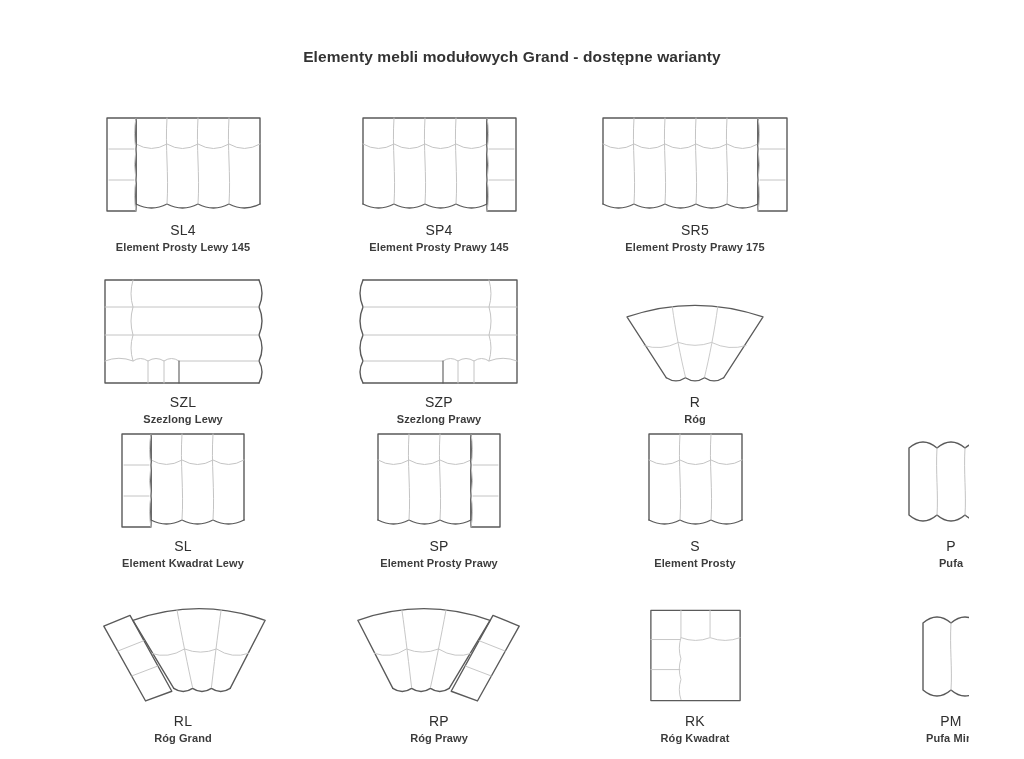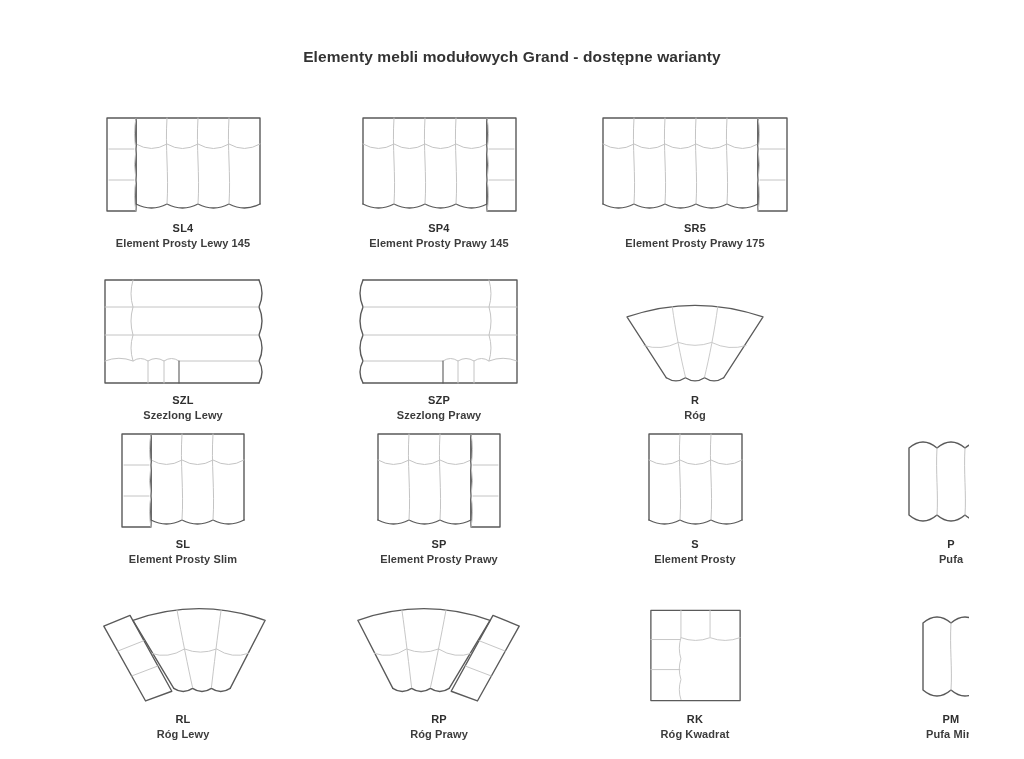--- a/index.html
+++ b/index.html
@@ -13,21 +13,21 @@
     font-size:15.5px; font-weight:600; color:#333; letter-spacing:0.1px;
   }
   .row { position:absolute; left:0; width:1024px; display:flex; }
   .row1 { top:112px; } .row2 { top:267px; } .row3 { top:428px; } .row4 { top:591px; }
   .cell { width:256px; display:flex; flex-direction:column; align-items:center; }
   .draw-box { display:flex; align-items:flex-end; justify-content:center; }
   .row1 .draw-box { height:101px; }
   .row2 .draw-box { height:118px; }
   .row3 .draw-box { height:101px; }
   .row4 .draw-box { height:113px; }
-  .code { margin-top:9px; font-size:11px; font-weight:700; color:#2f2f2f; letter-spacing:0.2px; }
+  .code { margin-top:9px; font-size:14px; font-weight:400; color:#2f2f2f; letter-spacing:0.2px; }
   .mname { margin-top:3px; font-size:11px; font-weight:600; color:#3c3c3c; letter-spacing:0.1px; }
   svg { display:block; }
 </style>
 </head>
 <body>
 
 <div class="page">
   <div class="title">Elementy mebli modułowych Grand - dostępne warianty</div>
 
   <div class="row row1">
@@ -149,21 +149,21 @@
             <path d="M 62 2 C 60 32 64 58 62 88" fill="none" stroke="#c4c4c4" stroke-width="1" stroke-linecap="round"></path>
             <path d="M 93 2 C 91 32 95 58 93 88" fill="none" stroke="#c4c4c4" stroke-width="1" stroke-linecap="round"></path>
             <path d="M 31 28 Q 46.5 37 62 28 Q 77.5 37 93 28 Q 108.5 37 124 28" fill="none" stroke="#c4c4c4" stroke-width="1" stroke-linecap="round"></path>
             <path d="M 2 2 L 31 2 L 31 95 L 2 95 Z" fill="none" stroke="#5a5a5a" stroke-width="1.4" stroke-linecap="round" stroke-linejoin="round"></path>
             <path d="M 4 33 L 29 33" fill="none" stroke="#c4c4c4" stroke-width="1" stroke-linecap="round"></path>
             <path d="M 4 64 L 29 64" fill="none" stroke="#c4c4c4" stroke-width="1" stroke-linecap="round"></path>
             <path d="M 31 2 q -3 16 0 31 q -3 16 0 31 q -3 16 0 31" fill="none" stroke="#c4c4c4" stroke-width="1" stroke-linecap="round"></path>
           </svg>
         </div>
       <div class="code">SL</div>
-      <div class="mname">Element Prosty Slim</div>
+      <div class="mname">Element Kwadrat Lewy</div>
     </div>
     <div class="cell">
       <div class="draw-box">
           <svg width="126" height="97" viewBox="0 0 126 97" role="img">
             <path d="M 2 88 L 2 2 L 95 2 L 95 88" fill="none" stroke="#5a5a5a" stroke-width="1.4" stroke-linecap="round" stroke-linejoin="round"></path>
             <path d="M 2 88 Q 17.5 96 33 88 Q 48.5 96 64 88 Q 79.5 96 95 88" fill="none" stroke="#5a5a5a" stroke-width="1.4" stroke-linecap="round" stroke-linejoin="round"></path>
             <path d="M 33 2 C 31 32 35 58 33 88" fill="none" stroke="#c4c4c4" stroke-width="1" stroke-linecap="round"></path>
             <path d="M 64 2 C 62 32 66 58 64 88" fill="none" stroke="#c4c4c4" stroke-width="1" stroke-linecap="round"></path>
             <path d="M 2 28 Q 17.5 37 33 28 Q 48.5 37 64 28 Q 79.5 37 95 28" fill="none" stroke="#c4c4c4" stroke-width="1" stroke-linecap="round"></path>
             <path d="M 95 2 L 124 2 L 124 95 L 95 95 Z" fill="none" stroke="#5a5a5a" stroke-width="1.4" stroke-linecap="round" stroke-linejoin="round"></path>
@@ -209,21 +209,21 @@
             <path d="M 80 100 Q 89.7 106.5 99.3 100 Q 109 106.5 118.7 100 Q 128.3 106.5 138 100" fill="none" stroke="#5a5a5a" stroke-width="1.4" stroke-linecap="round" stroke-linejoin="round"></path>
             <path d="M 83.3 19.3 C 88 45 95 80 99.3 99" fill="none" stroke="#c4c4c4" stroke-width="1" stroke-linecap="round"></path>
             <path d="M 128.7 19.3 C 125 45 121 80 118.7 99" fill="none" stroke="#c4c4c4" stroke-width="1" stroke-linecap="round"></path>
             <path d="M 57 64 Q 74 70 91 59.5 Q 107.5 66 124 59.5 Q 140 70 157 64" fill="none" stroke="#c4c4c4" stroke-width="1" stroke-linecap="round"></path>
             <path d="M 8 36 L 35 25 L 78 103 L 51 113 Z" fill="none" stroke="#5a5a5a" stroke-width="1.4" stroke-linecap="round" stroke-linejoin="round"></path>
             <path d="M 22.3 61.7 L 49.3 51" fill="none" stroke="#c4c4c4" stroke-width="1" stroke-linecap="round"></path>
             <path d="M 36.7 87.3 L 63.7 77" fill="none" stroke="#c4c4c4" stroke-width="1" stroke-linecap="round"></path>
           </svg>
         </div>
       <div class="code">RL</div>
-      <div class="mname">Róg Lewy</div>
+      <div class="mname">Róg Grand</div>
     </div>
     <div class="cell">
       <div class="draw-box">
           <svg width="175" height="113" viewBox="0 0 180 116" role="img">
             <g transform="translate(180,0) scale(-1,1)">
               <path d="M 80 100 L 38 30 Q 106 6 174 30 L 138 100" fill="none" stroke="#5a5a5a" stroke-width="1.4" stroke-linecap="round" stroke-linejoin="round"></path>
               <path d="M 80 100 Q 89.7 106.5 99.3 100 Q 109 106.5 118.7 100 Q 128.3 106.5 138 100" fill="none" stroke="#5a5a5a" stroke-width="1.4" stroke-linecap="round" stroke-linejoin="round"></path>
               <path d="M 83.3 19.3 C 88 45 95 80 99.3 99" fill="none" stroke="#c4c4c4" stroke-width="1" stroke-linecap="round"></path>
               <path d="M 128.7 19.3 C 125 45 121 80 118.7 99" fill="none" stroke="#c4c4c4" stroke-width="1" stroke-linecap="round"></path>
               <path d="M 57 64 Q 74 70 91 59.5 Q 107.5 66 124 59.5 Q 140 70 157 64" fill="none" stroke="#c4c4c4" stroke-width="1" stroke-linecap="round"></path>

